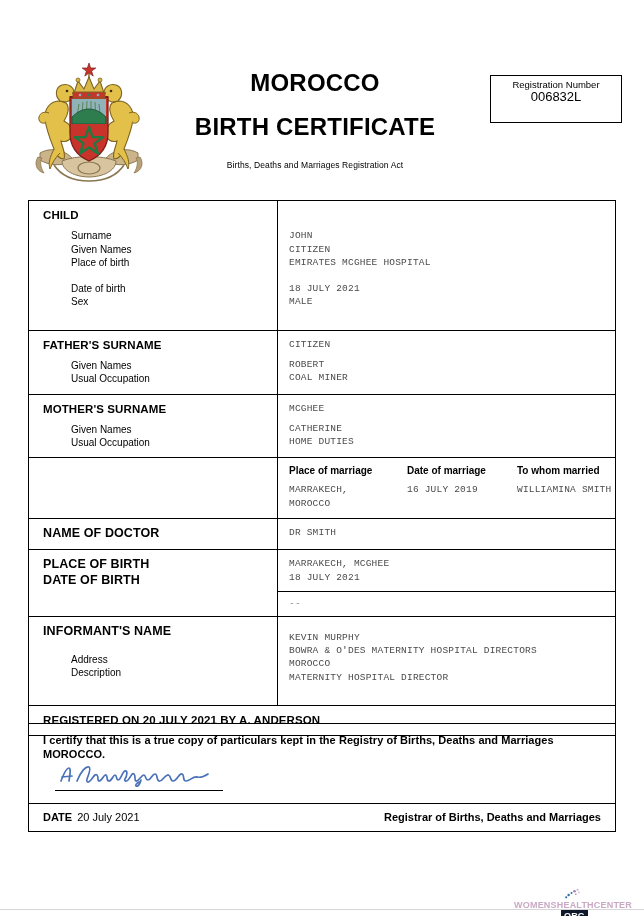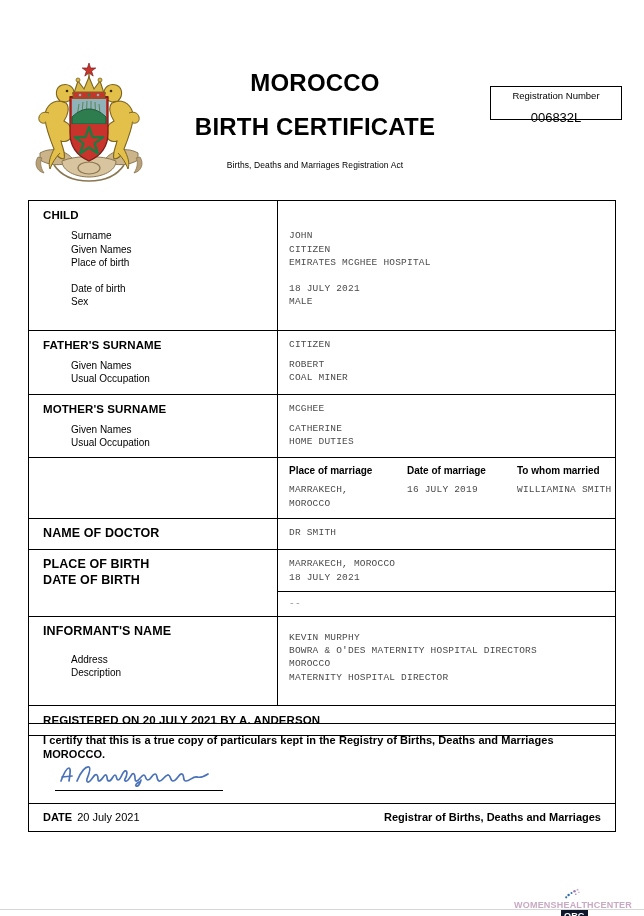--- a/index.html
+++ b/index.html
@@ -58,35 +58,35 @@
   .doc-act {
     font-size: 8.5px;
     font-weight: normal;
     margin-top: 19px;
     letter-spacing: 0.1px;
   }
 
   .regnum-box {
     position: absolute;
     left: 490px;
-    top: 34px;
+    top: 23px;
     width: 132px;
-    height: 34px;
+    height: 48px;
     border: 1.2px solid #000;
     text-align: center;
     box-sizing: border-box;
   }
   .regnum-label {
     font-size: 9.5px;
     margin-top: 4px;
     line-height: 1.1;
   }
   .regnum-value {
     font-size: 13px;
-    margin-top: 10px;
+    margin-top: 0;
     line-height: 1.1;
   }
 
   
   .cert-table {
     position: absolute;
     left: 28px;
     top: 200px;
     width: 588px;
     border: 1.3px solid #000;
@@ -424,21 +424,21 @@
   </div>
 
   <div class="row">
     <div class="col-left">
       <div class="sec-title lg">PLACE OF BIRTH</div>
       <div class="sec-title lg">DATE OF BIRTH</div>
       <div class="sub-label">&nbsp;</div>
     </div>
     <div class="col-right nopad">
       <div class="pob-top">
-        <div class="val">MARRAKECH, MOROCCO</div>
+        <div class="val">MARRAKECH, MCGHEE</div>
         <div class="val">18 JULY 2021</div>
       </div>
       <div class="pob-bot">
         <div class="val blank">--</div>
       </div>
     </div>
   </div>
 
   <div class="row">
     <div class="col-left">

